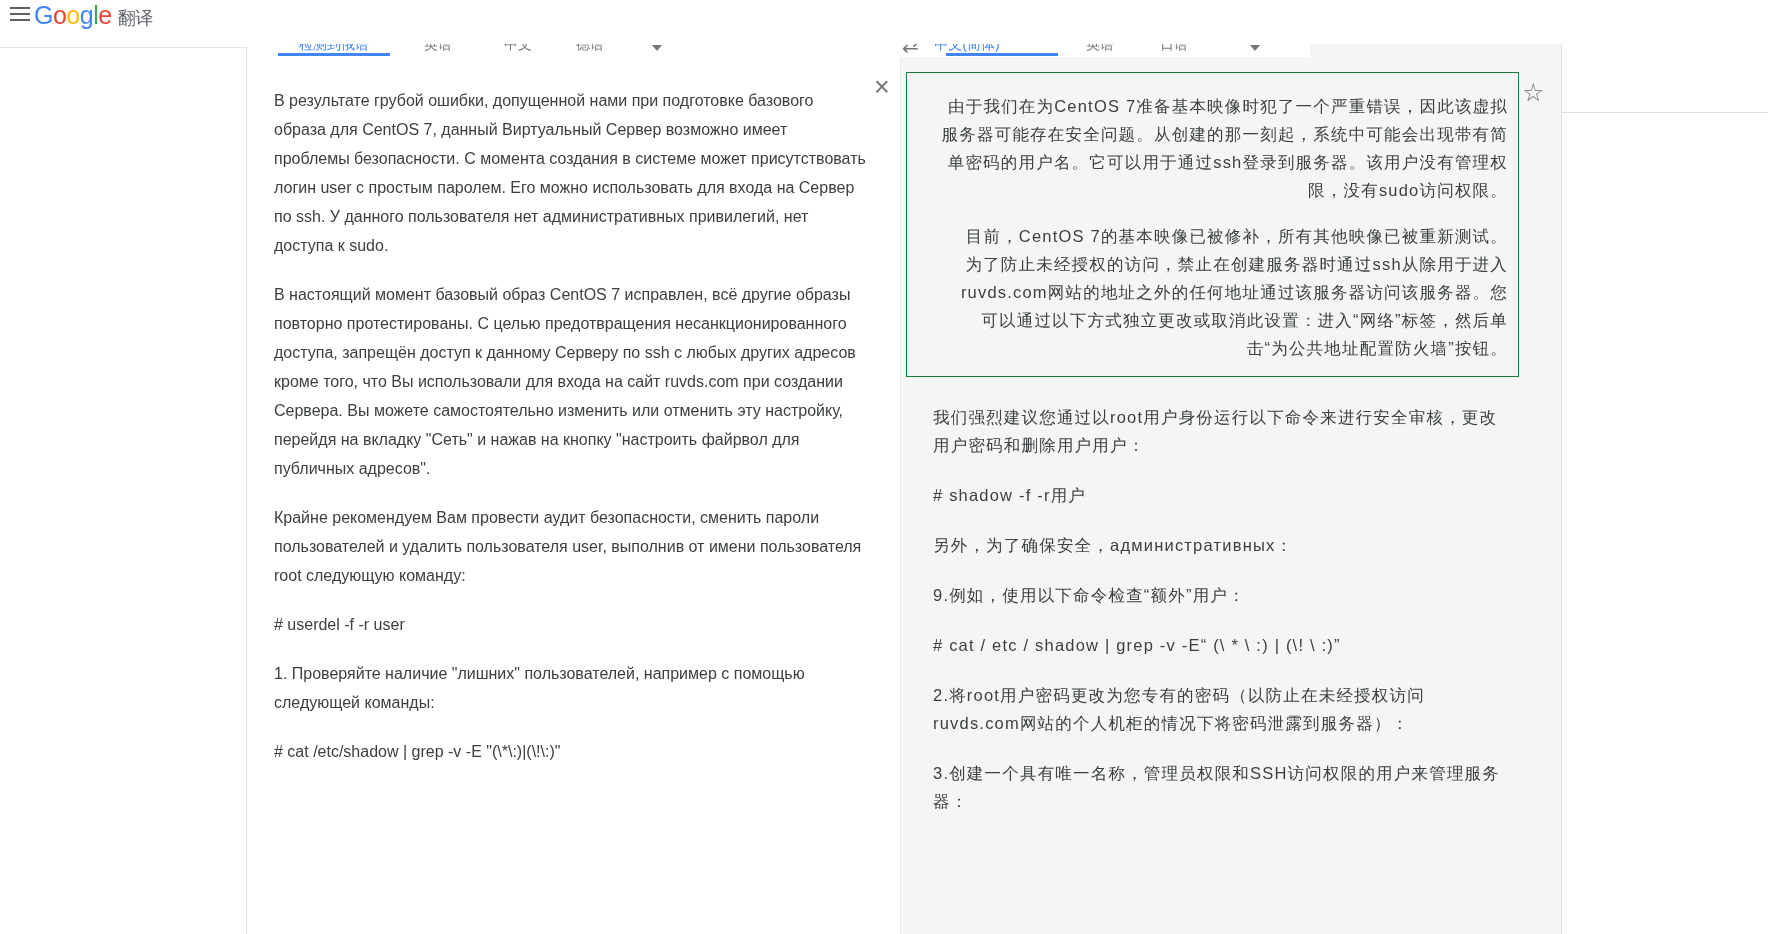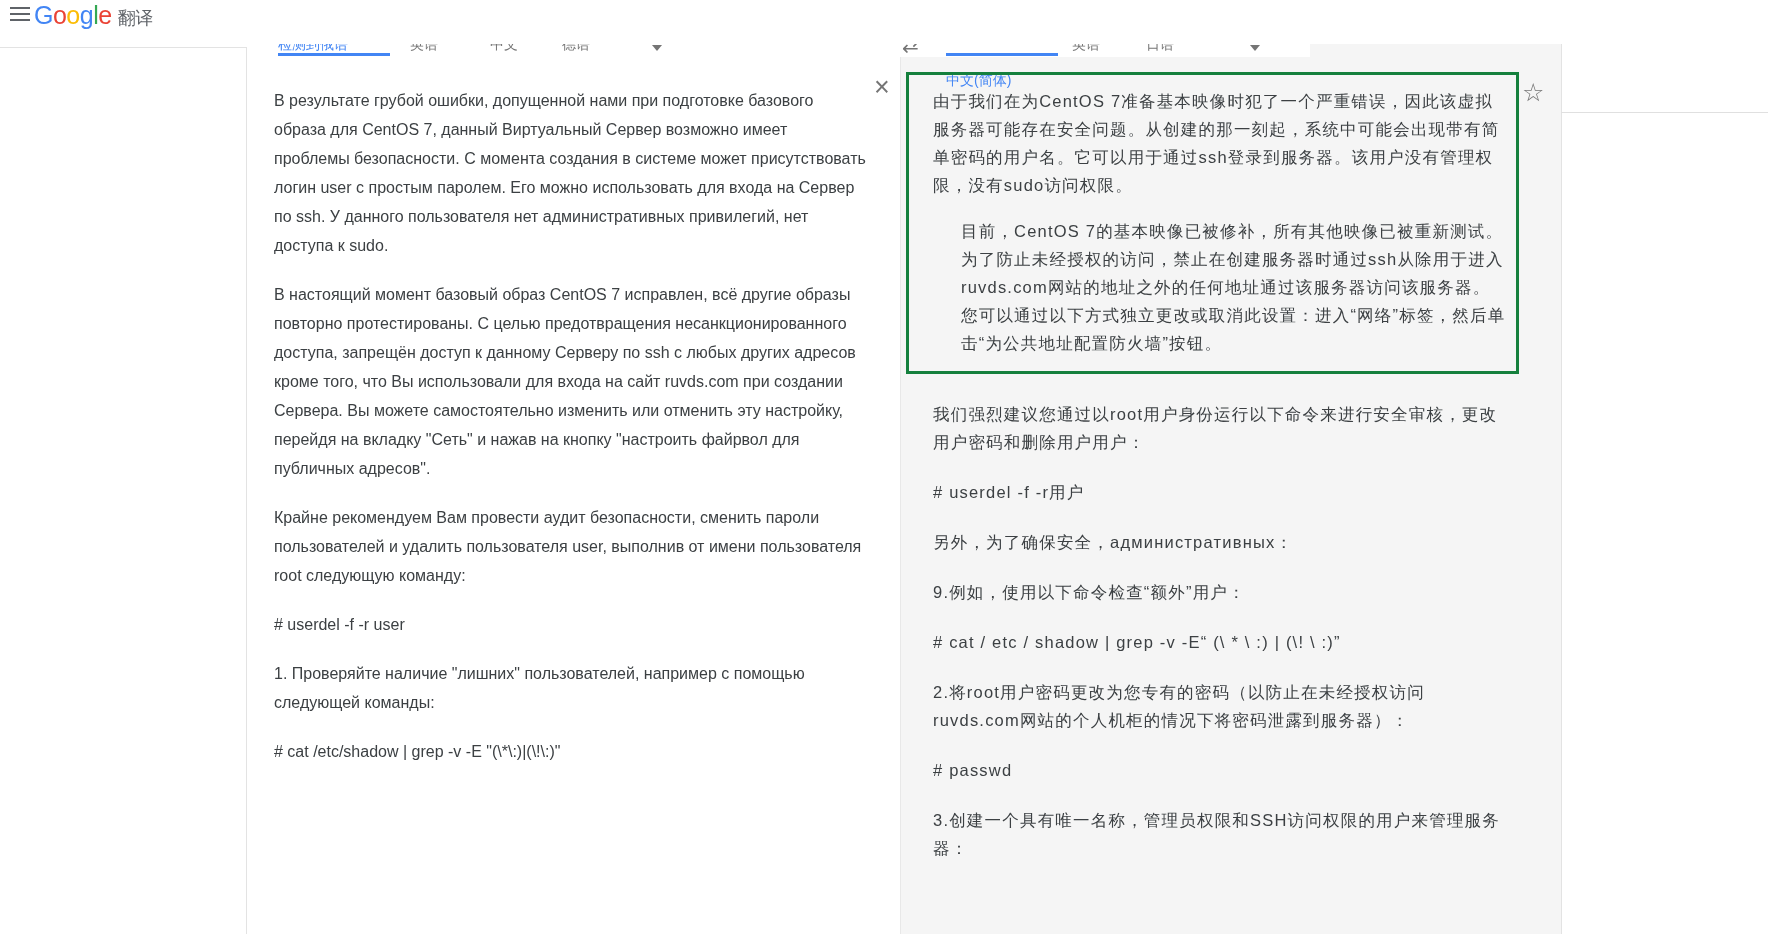--- a/index.html
+++ b/index.html
@@ -24,57 +24,57 @@
   .rule-right{left:1561px;top:112px;width:207px;height:1px;background:#e0e0e0;}
 
   
   .card-left-border{left:246px;top:47px;width:1px;height:887px;background:#e3e3e3;}
   .card-right-border{left:1561px;top:44px;width:1px;height:890px;background:#e3e3e3;}
   .target-bg{left:901px;top:57px;width:660px;height:877px;background:#f5f5f5;}
   .target-bg-sliver{left:1310px;top:44px;width:251px;height:13px;background:#f5f5f5;}
   .panel-divider{left:900px;top:57px;width:1px;height:877px;background:#e8e8e8;}
 
   
-  .tab{top:37px;height:16px;font-size:14px;color:#757575;
+  .tab{top:37px;height:16px;font-size:14px;color:#757575;text-align:center;
        line-height:14px;cursor:pointer;z-index:2;white-space:nowrap;}
   .tab.active{color:#4285f4;}
   .underline{top:53px;height:3px;background:#4285f4;z-index:2;}
   .src-t1{left:278px;width:112px;}
   .src-t2{left:410px;width:56px;}
   .src-t3{left:490px;width:56px;}
   .src-t4{left:562px;width:56px;}
   .u-src{left:278px;width:112px;}
   .caret{top:45px;width:0;height:0;border-left:5px solid transparent;
          border-right:5px solid transparent;border-top:6px solid #757575;
          cursor:pointer;z-index:2;}
   .caret-src{left:652px;}
   .caret-tgt{left:1250px;}
   .swap{left:902px;top:33px;font-size:20px;color:#757575;z-index:2;cursor:pointer;}
-  .tgt-t1{left:946px;width:112px;margin-top:36px;}
+  .tgt-t1{left:911px;width:112px;}
   .tgt-t2{left:1072px;width:56px;}
   .tgt-t3{left:1146px;width:56px;}
   .u-tgt{left:946px;width:112px;}
 
   
   .source-text{left:274px;top:86px;width:592px;z-index:3;}
   .source-text .para{
     margin:0 0 20px 0;font-size:16px;line-height:29px;color:#3c4043;
   }
   .close-btn{left:874px;top:74px;font-size:27px;line-height:27px;color:#757575;
              cursor:pointer;z-index:4;font-weight:400;}
 
   
   .target-text{left:933px;top:57px;width:570px;z-index:3;}
   .target-text .para{
     margin:0 0 22px 0;font-size:16.5px;line-height:28px;letter-spacing:1.2px;
     color:#3c4043;
   }
   .highlight-box{
-    margin:15px 0 26px -27px;padding:12px 10px 12px 24px;
-    border:3px solid #15803d;margin-right:-16px;
+    margin:15px 0 26px -27px;padding:19px 10px 12px 24px;
+    border:1px solid #15803d;margin-right:-16px;text-align:right;
   }
   .highlight-box .para{margin:0 0 18px 0;}
   .highlight-box .para:last-child{margin-bottom:2px;margin-left:28px;}
   .star-btn{left:1522px;top:78px;font-size:25px;color:#757575;cursor:pointer;z-index:4;}
 </style>
 </head>
 <body>
 
 <div class="abs target-bg"></div>
 <div class="abs target-bg-sliver"></div>
@@ -109,26 +109,25 @@
   </div>
 <div class="abs close-btn">×</div>
 
 <div class="abs target-text">
   <div class="highlight-box">
       <p class="para">由于我们在为CentOS 7准备基本映像时犯了一个严重错误，因此该虚拟服务器可能存在安全问题。从创建的那一刻起，系统中可能会出现带有简单密码的用户名。它可以用于通过ssh登录到服务器。该用户没有管理权限，没有sudo访问权限。</p>
       <p class="para">目前，CentOS 7的基本映像已被修补，所有其他映像已被重新测试。为了防止未经授权的访问，禁止在创建服务器时通过ssh从除用于进入ruvds.com网站的地址之外的任何地址通过该服务器访问该服务器。您可以通过以下方式独立更改或取消此设置：进入“网络”标签，然后单击“为公共地址配置防火墙”按钮。</p>
     </div>
   <div>
       <p class="para">我们强烈建议您通过以root用户身份运行以下命令来进行安全审核，更改用户密码和删除用户用户：</p>
-      <p class="para"># userdel -f -r用户</p>
+      <p class="para"># shadow -f -r用户</p>
       <p class="para">另外，为了确保安全，административных：</p>
       <p class="para">9.例如，使用以下命令检查“额外”用户：</p>
       <p class="para"># cat / etc / shadow | grep -v -E“ (\ * \ :) | (\! \ :)”</p>
       <p class="para">2.将root用户密码更改为您专有的密码（以防止在未经授权访问ruvds.com网站的个人机柜的情况下将密码泄露到服务器）：</p>
-      <p class="para"># passwd</p>
       <p class="para">3.创建一个具有唯一名称，管理员权限和SSH访问权限的用户来管理服务器：</p>
     </div>
 </div>
 <div class="abs star-btn">☆</div>
 
 <div class="abs header">
   <div class="abs hamburger">
     <span></span>
       <span></span>
       <span></span>

